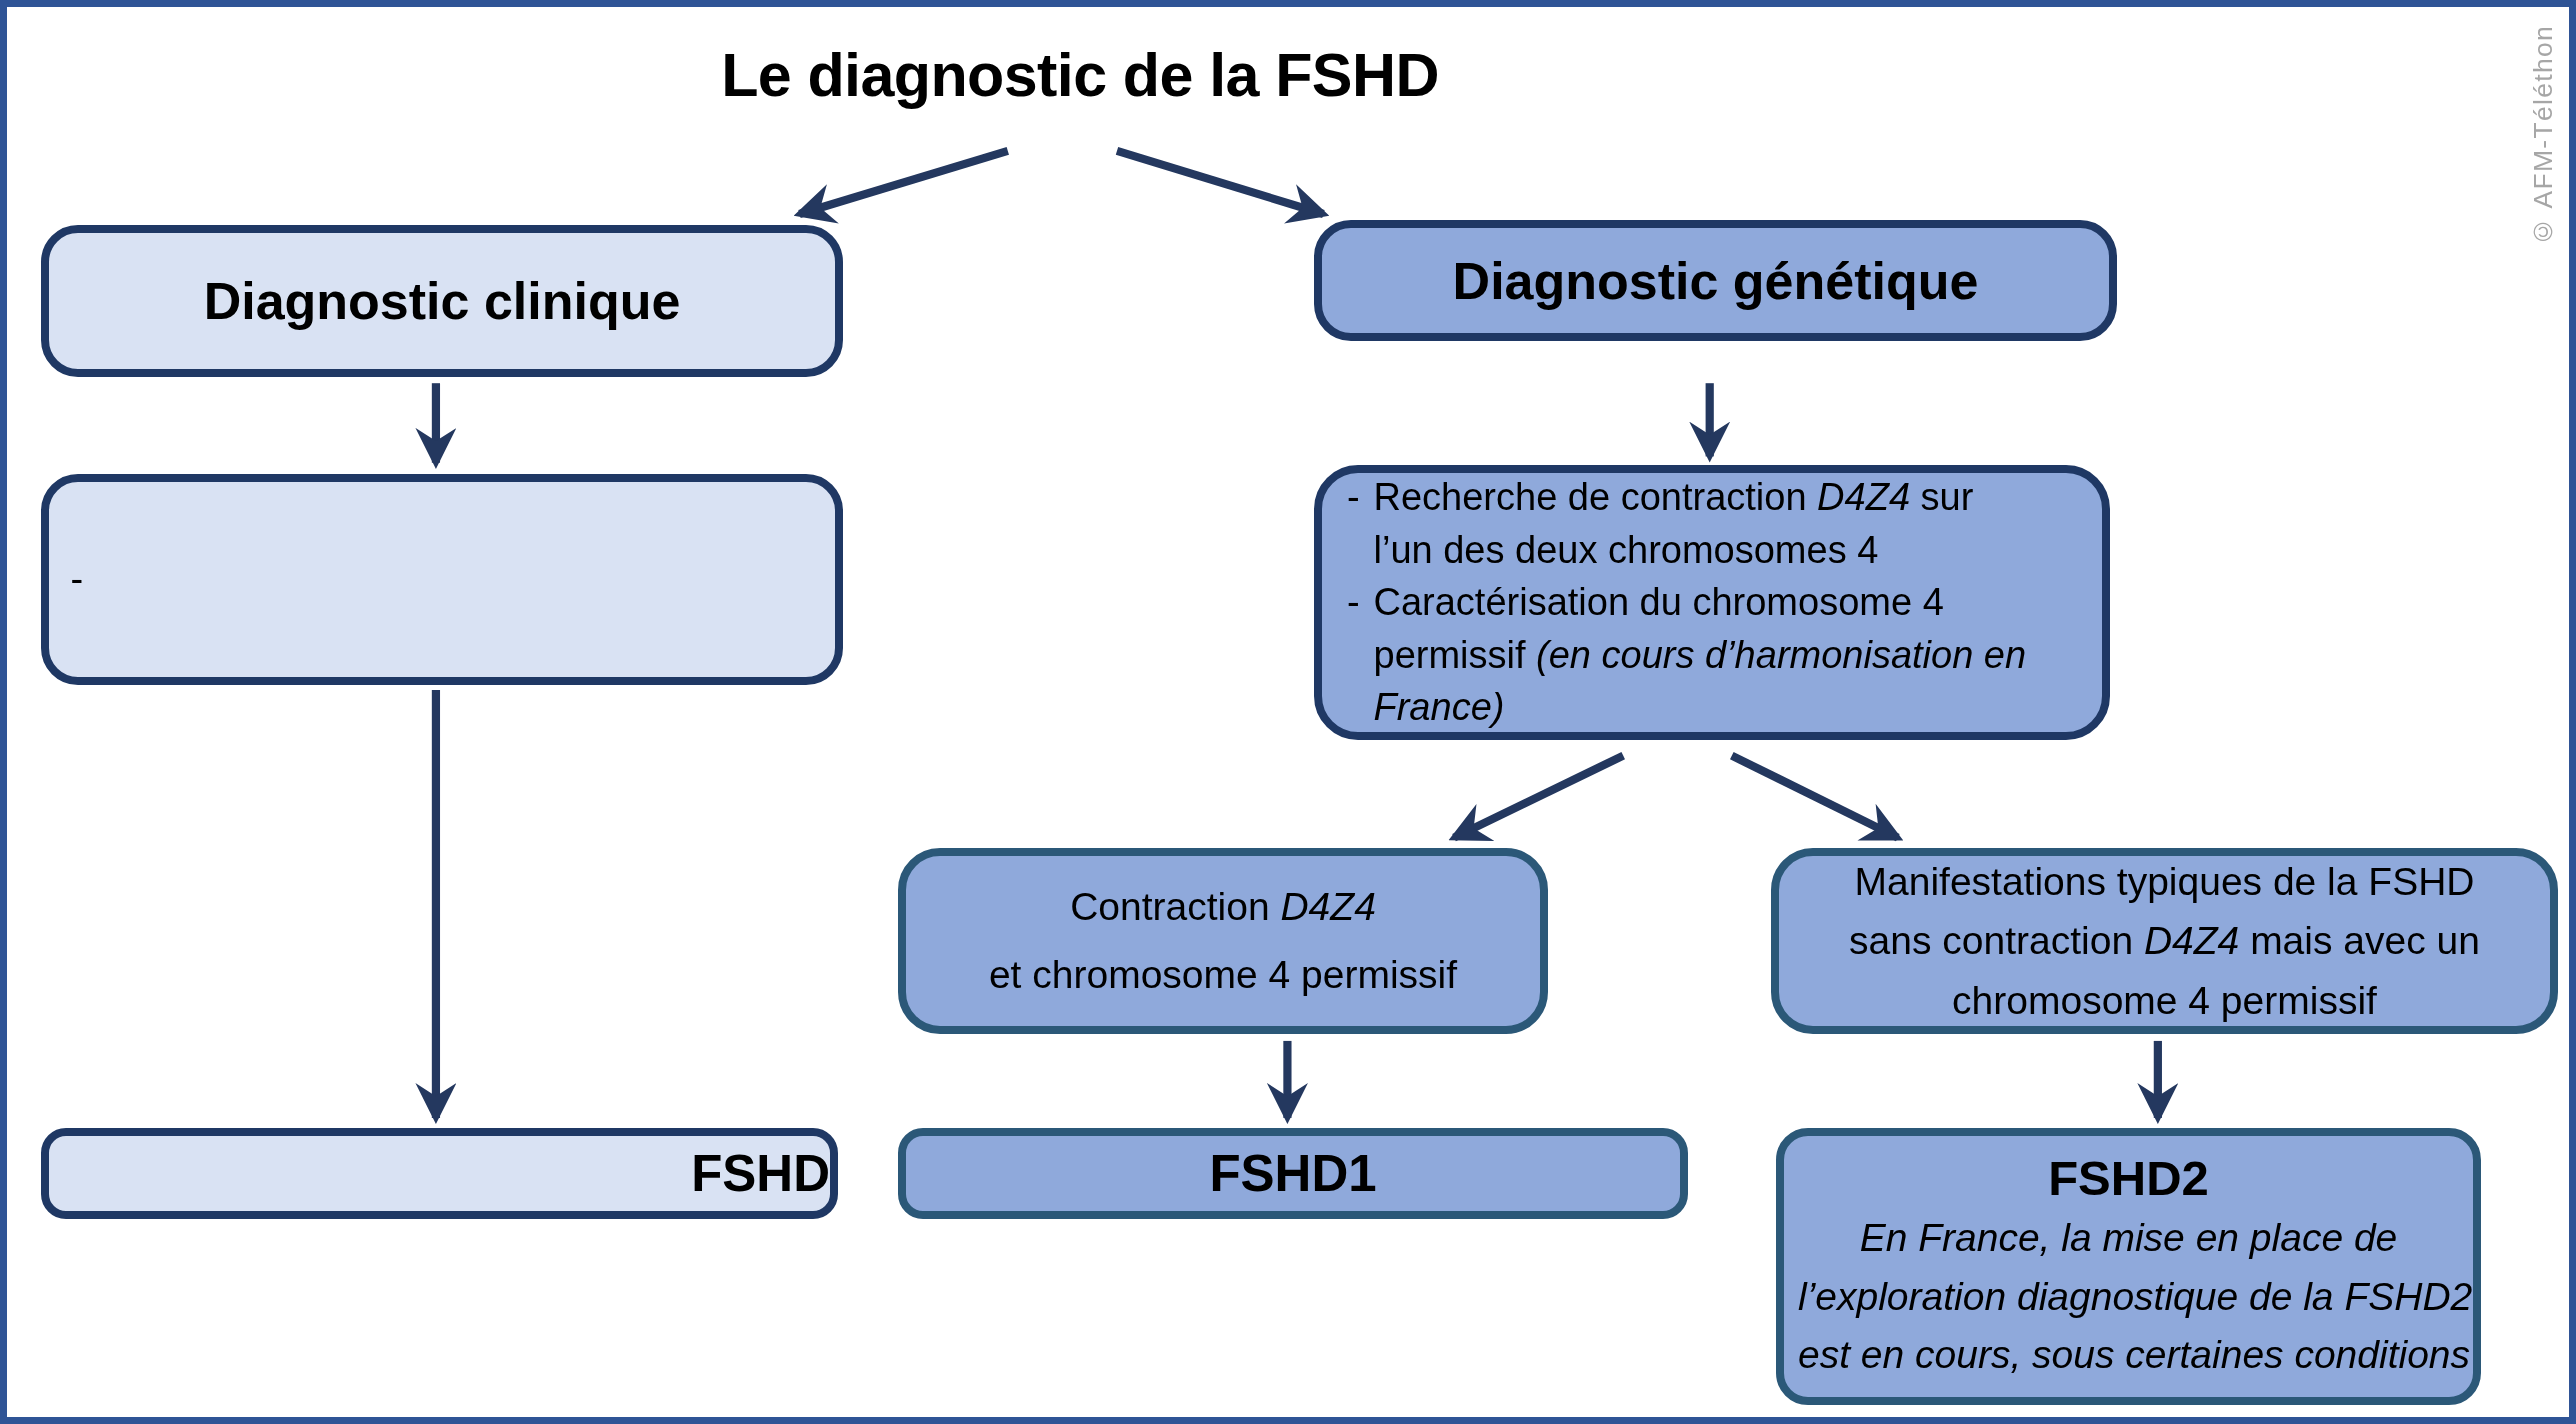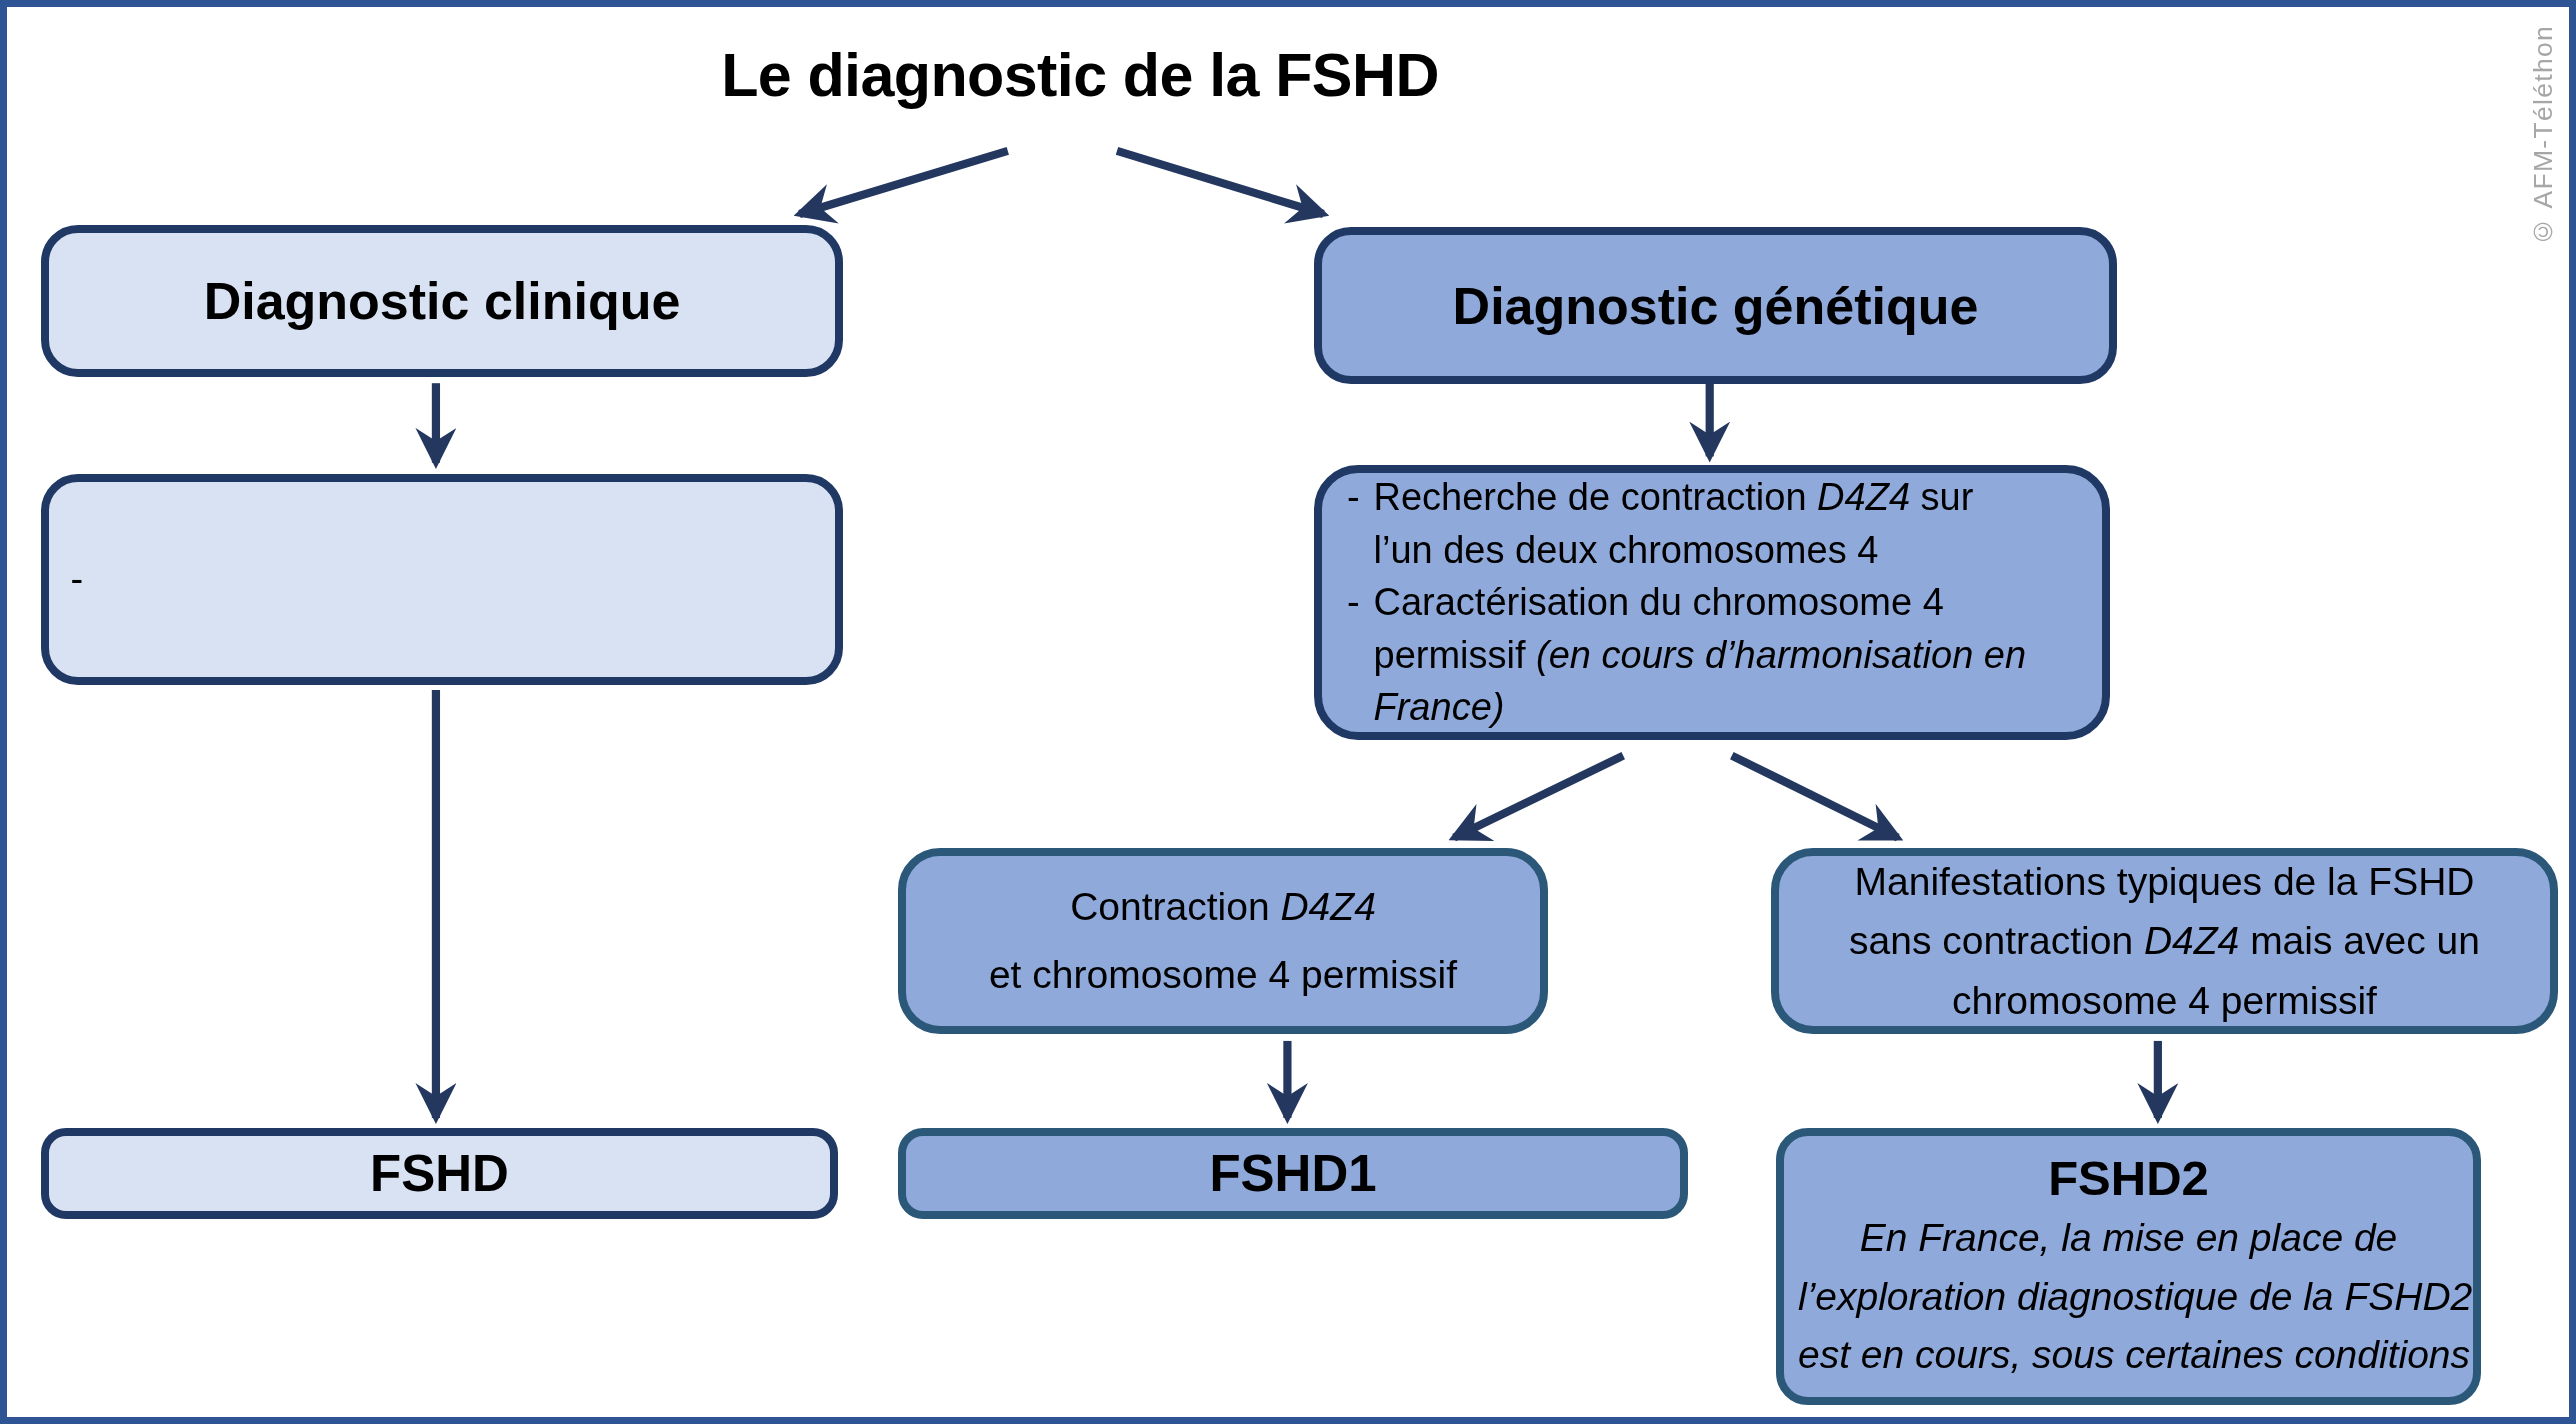--- a/index.html
+++ b/index.html
@@ -85,25 +85,25 @@
   <div class="box fill-light" style="left:28px;top:218px;width:802px;height:152px;">
     <div class="box-header">Diagnostic clinique</div>
   </div>
 
   <div class="box fill-light eval-pad" style="left:28px;top:467px;width:802px;height:211px;">
     <div class="dash-item body-text">
       <span class="dash">-</span>
     </div>
   </div>
 
-  <div class="box fill-light" style="left:28px;top:1121px;width:797px;height:91px;border-radius:25px;">
+  <div class="box fill-light" style="left:28px;top:1121px;width:797px;height:91px;border-radius:25px;align-items:flex-end;">
     <div class="result-label">FSHD</div>
   </div>
 
-  <div class="box fill-blue" style="left:1301px;top:220px;width:803px;height:157px;">
+  <div class="box fill-blue" style="left:1301px;top:213px;width:803px;height:121px;">
     <div class="box-header">Diagnostic génétique</div>
   </div>
 
   <div class="box fill-blue rech-pad" style="left:1301px;top:458px;width:796px;height:275px;border-radius:44px;">
     <div class="dash-item body-text">
       <span class="dash">-</span>
       <span class="lines">
         <span class="line" style="display:block"><span>Recherche de contraction </span><i>D4Z4</i><span> sur</span></span>
         <span class="line" style="display:block"><span>l’un des deux chromosomes 4</span><i></i><span></span></span>
       </span>

